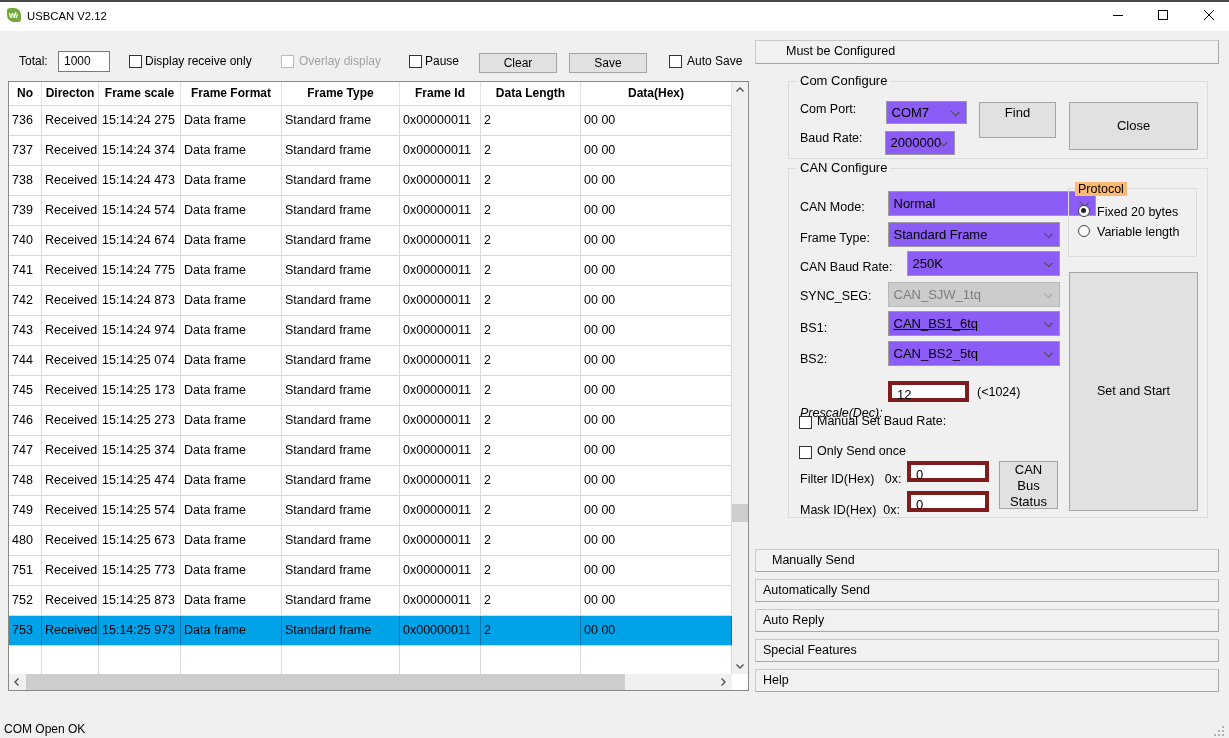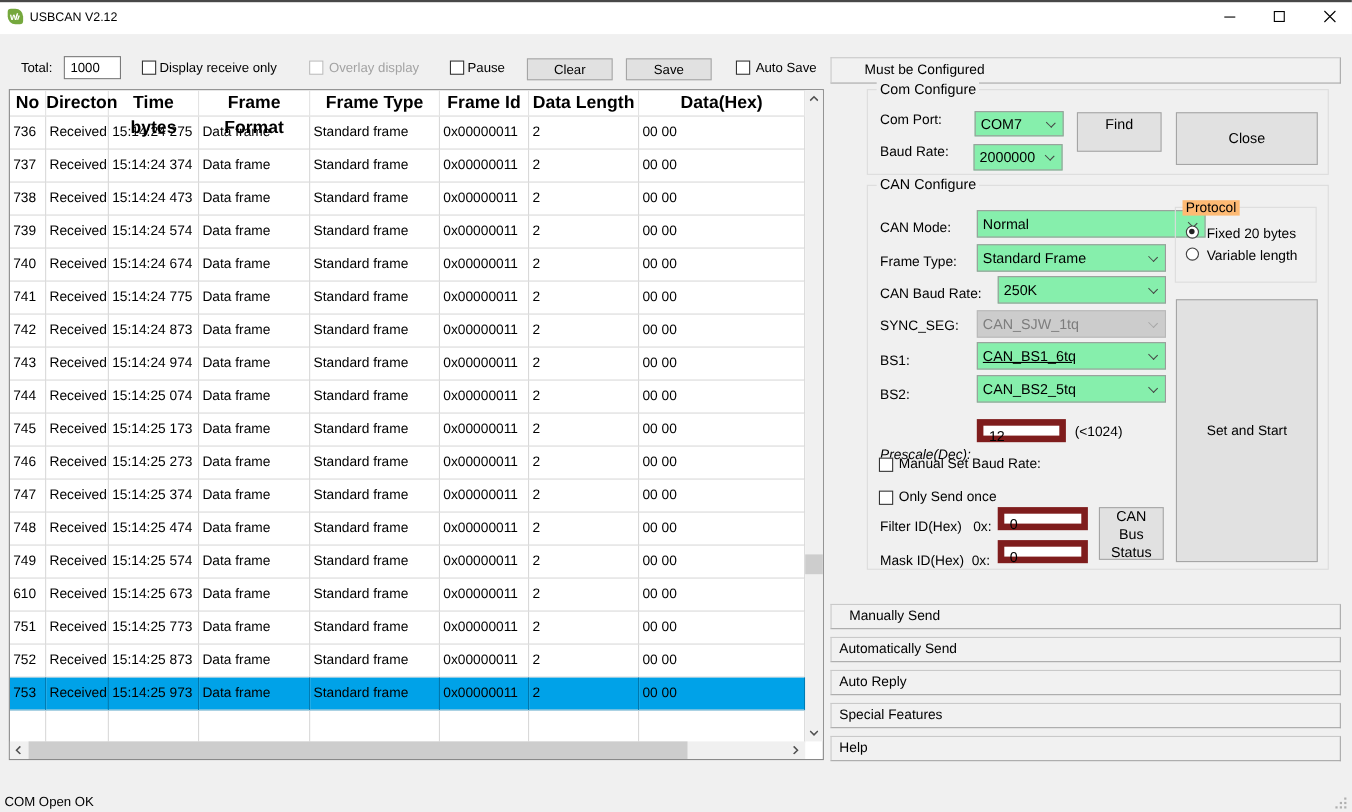--- a/index.html
+++ b/index.html
@@ -26,65 +26,65 @@
 #cb2 { left:281px; top:55px; } #cb2l { left:299px; top:54px; color:#a3a3a3; }
 #cb3 { left:409px; top:55px; } #cb3l { left:425px; top:54px; }
 #cb4 { left:669px; top:55px; } #cb4l { left:687px; top:54px; }
 .btn { background:#e1e1e1; border:1px solid #a5a5a5; font-size:12px; text-align:center; }
 #btn-clear { left:479px; top:53px; width:78px; height:20px; line-height:18px; }
 #btn-save { left:569px; top:53px; width:78px; height:20px; line-height:18px; }
 
 
 #grid { left:8px; top:81px; width:741px; height:610px; background:#fff; border:1px solid #898989; overflow:hidden; }
 #ghead { display:flex; height:24px; }
-#ghead .h { font-weight:bold; font-size:16px; text-align:center; line-height:23px; border-right:1px solid #e3e3e3; border-bottom:1px solid #d9d9d9; height:24px; }
+#ghead .h { font-weight:bold; font-size:12px; text-align:center; line-height:23px; border-right:1px solid #e3e3e3; border-bottom:1px solid #d9d9d9; height:24px; }
 .row { display:flex; height:30px; }
 .row .c { font-size:12.5px; line-height:29px; padding-left:3px; border-right:1px solid #d9d9d9; border-bottom:1px solid #d9d9d9; height:30px; white-space:nowrap; overflow:hidden; }
 .row.sel .c { background:#00a2e8; border-right-color:#0077ad; border-bottom-color:#d9d9d9; }
 .c0, .h0 { width:33px; }.c1, .h1 { width:57px; }.c2, .h2 { width:82px; }.c3, .h3 { width:101px; }.c4, .h4 { width:118px; }.c5, .h5 { width:81px; }.c6, .h6 { width:100px; }.c7, .h7 { width:151px; }
 #gtail { display:flex; height:29px; }
 #gtail .c { border-right:1px solid #d9d9d9; height:29px; }
 
 
 .sb { background:#f0f0f0; }
 #vsb { left:732px; top:82px; width:16px; height:592px; }
 #vthumb { left:732px; top:504px; width:16px; height:18px; background:#cdcdcd; }
 #hsb { left:9px; top:674px; width:723px; height:16px; }
 #hthumb { left:26px; top:674px; width:599px; height:16px; background:#cdcdcd; }
 .arr { position:absolute; width:16px; height:16px; color:#515151; }
 .arr svg { display:block; margin:4px auto; }
 
 
 .bar { left:755px; width:464px; height:23px; background:#f1f1f1; border:1px solid #a7a7a7; border-top-color:#c9c9c9; border-left-color:#c9c9c9; font-size:12.5px; line-height:21px; padding-left:7px; }
-#bar-must { top:52px; height:24px;padding-left:30px; }
+#bar-must { top:40px; height:24px;padding-left:30px; }
 #bar-ms { top:549px;padding-left:16px; }
 #bar-as { top:579px; }
 #bar-ar { top:609px; }
 #bar-sf { top:639px; }
 #bar-hp { top:669px; }
 
 .group { border:1px solid #dcdcdc; }
 .glabel { position:absolute; top:-9px; left:8px; background:#f0f0f0; font-size:13px; padding:0 3px; line-height:16px; }
 #grp-com { left:788px; top:81px; width:420px; height:78px; }
 #grp-can { left:788px; top:168px; width:420px; height:350px; }
 #grp-proto { left:1068px; top:188px; width:129px; height:69px; }
 
 .rlbl { font-size:12.5px; }
-.combo { background:#86efac; border:1px solid #9b9b9b; font-size:13px; padding-left:4.5px; position:absolute; }
+.combo { background:#8b5cf6; border:1px solid #9b9b9b; font-size:13px; padding-left:4.5px; position:absolute; }
 .combo.dis { background:#cccccc; border-color:#b8b8b8; color:#7d7d7d; }
 .chev { position:absolute; right:8px; top:50%; width:6.5px; height:6.5px; border-right:1.3px solid #454545; border-bottom:1.3px solid #454545; transform:translateY(-75%) rotate(45deg) scaleY(0.82); }
 .chev.chevd { border-color:#a6a6a6; }
-.tin { background:#fff; border:6px solid #7f1d1d; font-size:13px; padding-left:5px; position:absolute; }
+.tin { background:#fff; border:4px solid #7f1d1d; font-size:13px; padding-left:5px; position:absolute; }
 
 #l-comport { left:800px; top:102px; }
 #combo-com { left:886px; top:101px; width:81px; height:23px; line-height:21px; }
 #btn-find { left:979px; top:102px; width:77px; height:36px; line-height:20px; font-size:13px; }
 #btn-close { left:1069px; top:102px; width:129px; height:48px; line-height:46px; font-size:13px; }
 #l-baud { left:800px; top:131px; }
-#combo-baud { left:885px; top:131px; width:81px; height:24px; line-height:22px; }
+#combo-baud { left:885px; top:131px; width:70px; height:24px; line-height:22px; }
 
 #l-canmode { left:800px; top:200px; }
 #combo-canmode { left:888px; top:191px; width:208px; height:25px; line-height:23px; }
 #l-frametype { left:800px; top:231px; }
 #combo-frametype { left:888px; top:222px; width:172px; height:25px; line-height:23px; }
 #l-canbaud { left:800px; top:260px; }
 #combo-canbaud { left:907px; top:251px; width:153px; height:25px; line-height:23px; }
 #l-sync { left:800px; top:289px; }
 #combo-sync { left:888px; top:282px; width:172px; height:25px; line-height:23px; }
 #l-bs1 { left:800px; top:321px; }
@@ -139,21 +139,21 @@
 <div class="abs lbl" id="cb3l">Pause</div>
 <div class="abs btn" id="btn-clear">Clear</div>
 <div class="abs btn" id="btn-save">Save</div>
 <div class="abs cb" id="cb4"></div>
 <div class="abs lbl" id="cb4l">Auto Save</div>
 
 <div class="abs" id="grid">
 <div id="ghead">
       <div class="h h0">No</div>
       <div class="h h1">Directon</div>
-      <div class="h h2">Time bytes</div>
+      <div class="h h2">Frame scale</div>
       <div class="h h3">Frame Format</div>
       <div class="h h4">Frame Type</div>
       <div class="h h5">Frame Id</div>
       <div class="h h6">Data Length</div>
       <div class="h h7">Data(Hex)</div>
     </div>
 <div class="row">
       <div class="c c0">736</div>
       <div class="c c1">Received</div>
       <div class="c c2">15:14:24 275</div>
@@ -287,21 +287,21 @@
       <div class="c c0">749</div>
       <div class="c c1">Received</div>
       <div class="c c2">15:14:25 574</div>
       <div class="c c3">Data frame</div>
       <div class="c c4">Standard frame</div>
       <div class="c c5">0x00000011</div>
       <div class="c c6">2</div>
       <div class="c c7">00 00</div>
     </div>
 <div class="row">
-      <div class="c c0">610</div>
+      <div class="c c0">480</div>
       <div class="c c1">Received</div>
       <div class="c c2">15:14:25 673</div>
       <div class="c c3">Data frame</div>
       <div class="c c4">Standard frame</div>
       <div class="c c5">0x00000011</div>
       <div class="c c6">2</div>
       <div class="c c7">00 00</div>
     </div>
 <div class="row">
       <div class="c c0">751</div>

